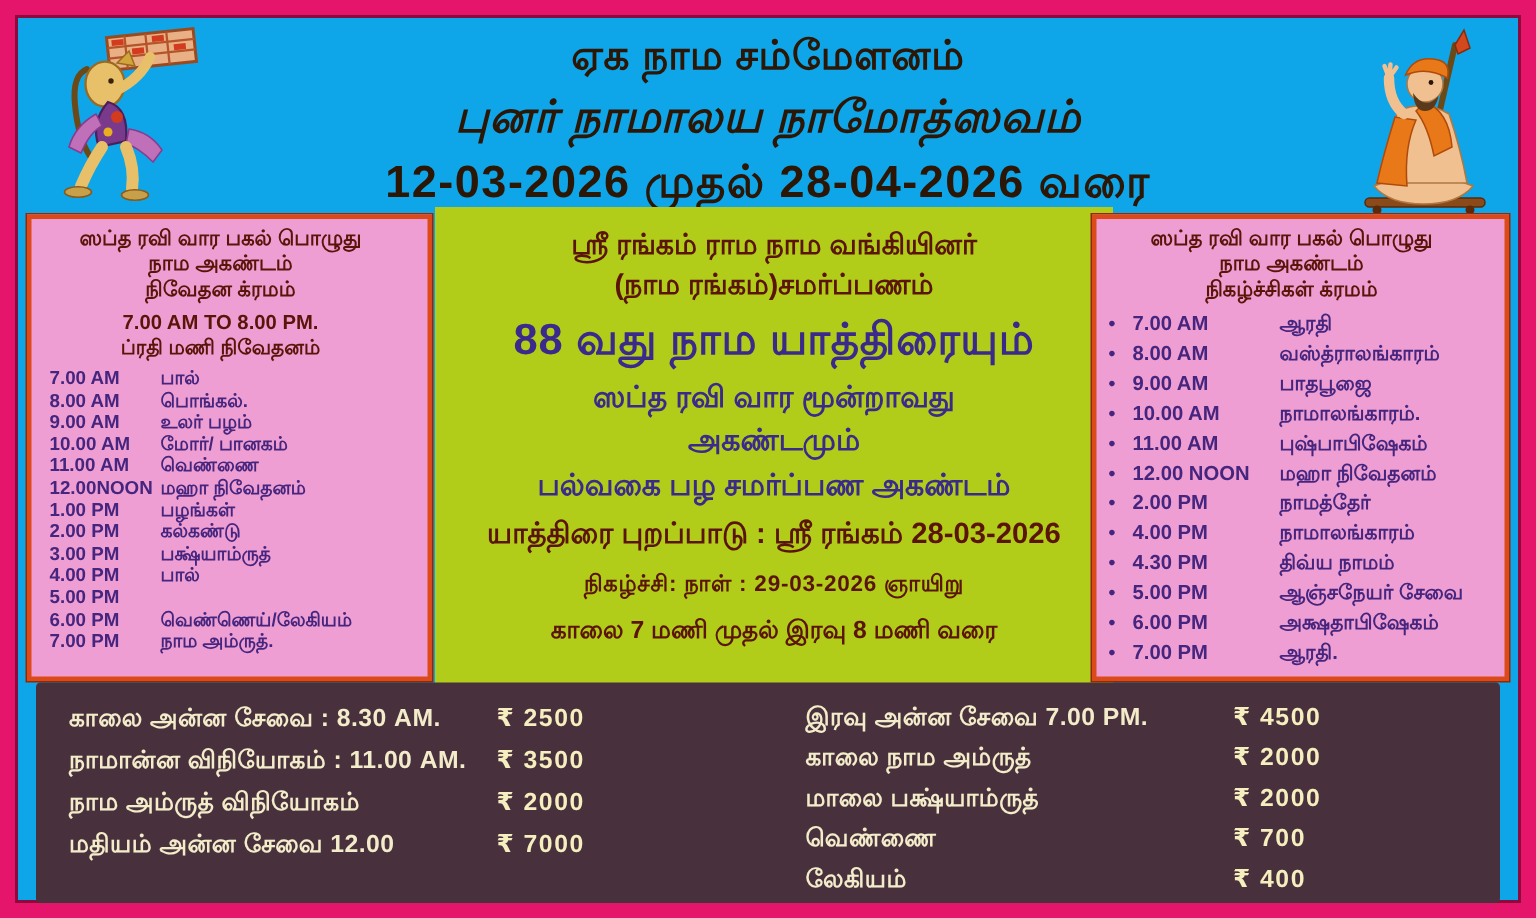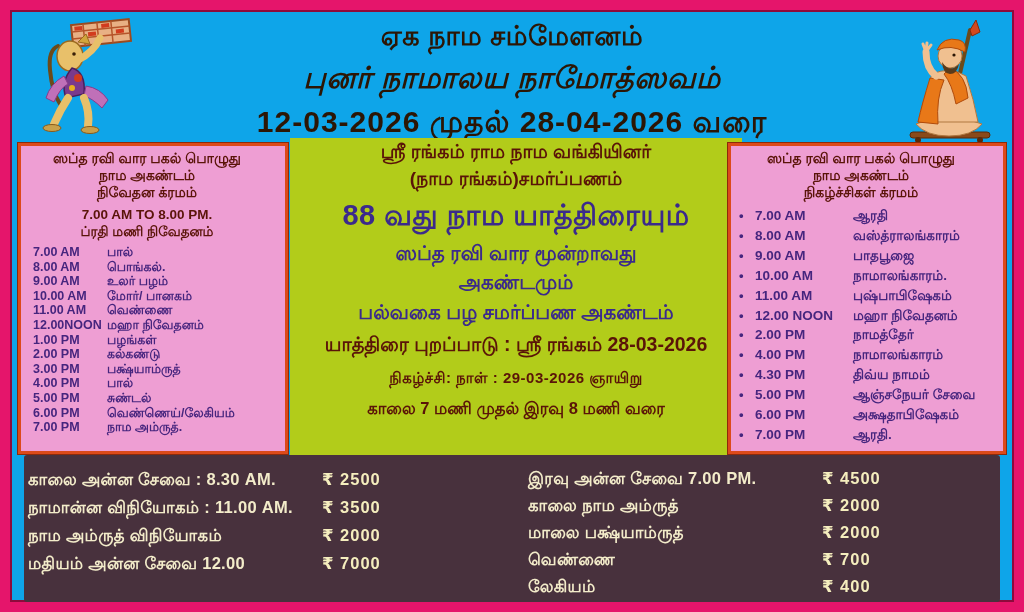--- a/index.html
+++ b/index.html
@@ -45,39 +45,39 @@
   .srow .bullet { width:16px; color:#46257e; font-size:13px; }
   .srow .time { flex:0 0 86px; }
   .leftp .srow .time { flex:0 0 78px; padding-left:4px; }
   .rightp .srow .time { flex:0 0 98px; }
   .srow .item { flex:1; }
 
   .panel-green {
     position:absolute; left:280px; top:128px; width:452px; height:327px;
     background:#b2cc1a;
     display:flex; flex-direction:column; align-items:center; justify-content:flex-start;
-    padding-top:0; gap:0;
+    padding-top:12px; gap:0;
   }
   .g-maroon { color:#5a1408; font-weight:700; }
   .g-purple { color:#3b2a8c; font-weight:700; }
   .gl1 { font-size:19px; line-height:27px; }
   .gl2 { font-size:19px; line-height:27px; }
   .gl3 { font-size:29px; line-height:46px; letter-spacing:.5px; }
   .gl4 { font-size:20px; line-height:30px; }
   .gl5 { font-size:20px; line-height:29px; }
   .gl6 { font-size:20px; line-height:31px; }
   .gl7 { font-size:19.5px; line-height:33px; }
   .gl8 { font-size:15px;  line-height:33px; letter-spacing:.5px; }
   .gl9 { font-size:16.5px; line-height:29px; }
 
   
   .board {
     position:absolute; left:14px; right:14px; top:445px; height:147px;
     background:#48313d; border-radius:3px;
-    display:flex; padding:10px 8px 6px 4px;
+    display:flex; padding:10px 8px 6px 22px;
   }
   .board .bcol { flex:1; display:flex; flex-direction:column; }
   .board .bcol.left  { padding-right:10px; }
   .board .bcol.right { padding-left:26px; }
   .brow { display:flex; align-items:baseline; font-weight:700; color:#f3ecca; }
   .bcol.left  .brow { font-size:16.5px; line-height:28px; }
   .bcol.right .brow { font-size:16.5px; line-height:27px; }
   .brow .blabel { flex:1; letter-spacing:.3px; }
   .brow .bprice { flex:0 0 170px; letter-spacing:1px; color:#f5eebe; }
 </style>
@@ -219,21 +219,20 @@
           <span class="item">பக்ஷ்யாம்ருத்</span>
         </div>
 
         <div class="srow">
           <span class="time">4.00 PM</span>
           <span class="item">பால்</span>
         </div>
 
         <div class="srow">
           <span class="time">5.00 PM</span>
-          <span class="item">சுண்டல்</span>
         </div>
 
         <div class="srow">
           <span class="time">6.00 PM</span>
           <span class="item">வெண்ணெய்/லேகியம்</span>
         </div>
 
         <div class="srow">
           <span class="time">7.00 PM</span>
           <span class="item">நாம அம்ருத்.</span>

